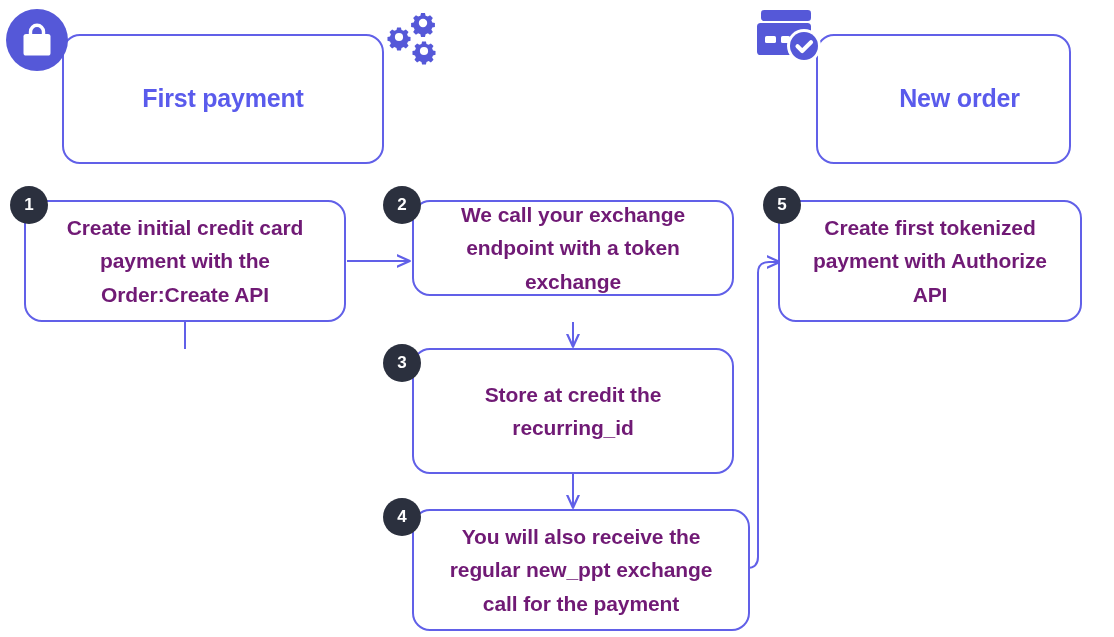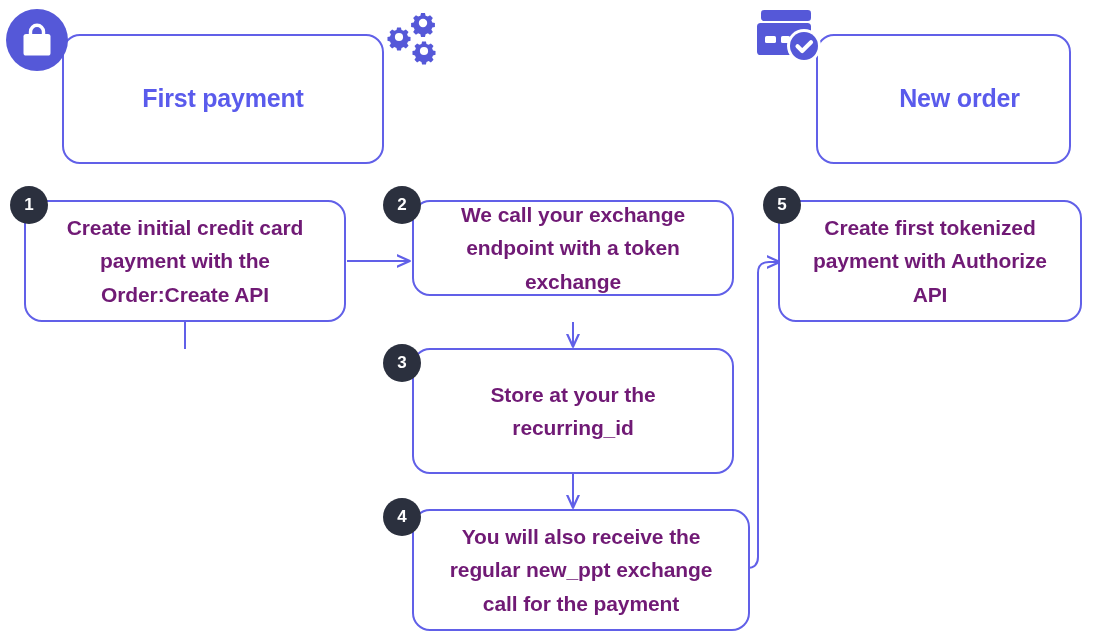--- a/index.html
+++ b/index.html
@@ -192,21 +192,21 @@
   <div class="card step-card" style="left:412px; top:200px; width:322px; height:96px;">
     <span class="step-text">We call your exchange
 endpoint with a token
 exchange</span>
   </div>
   <span class="badge" style="left:383px; top:186px;">
     <span>2</span>
   </span>
 
   <div class="card step-card" style="left:412px; top:348px; width:322px; height:126px;">
-    <span class="step-text">Store at your the
+    <span class="step-text">Store at credit the
 recurring_id</span>
   </div>
   <span class="badge" style="left:383px; top:344px;">
     <span>3</span>
   </span>
 
   <div class="card step-card" style="left:412px; top:509px; width:338px; height:122px;">
     <span class="step-text">You will also receive the
 regular new_ppt exchange
 call for the payment</span>

